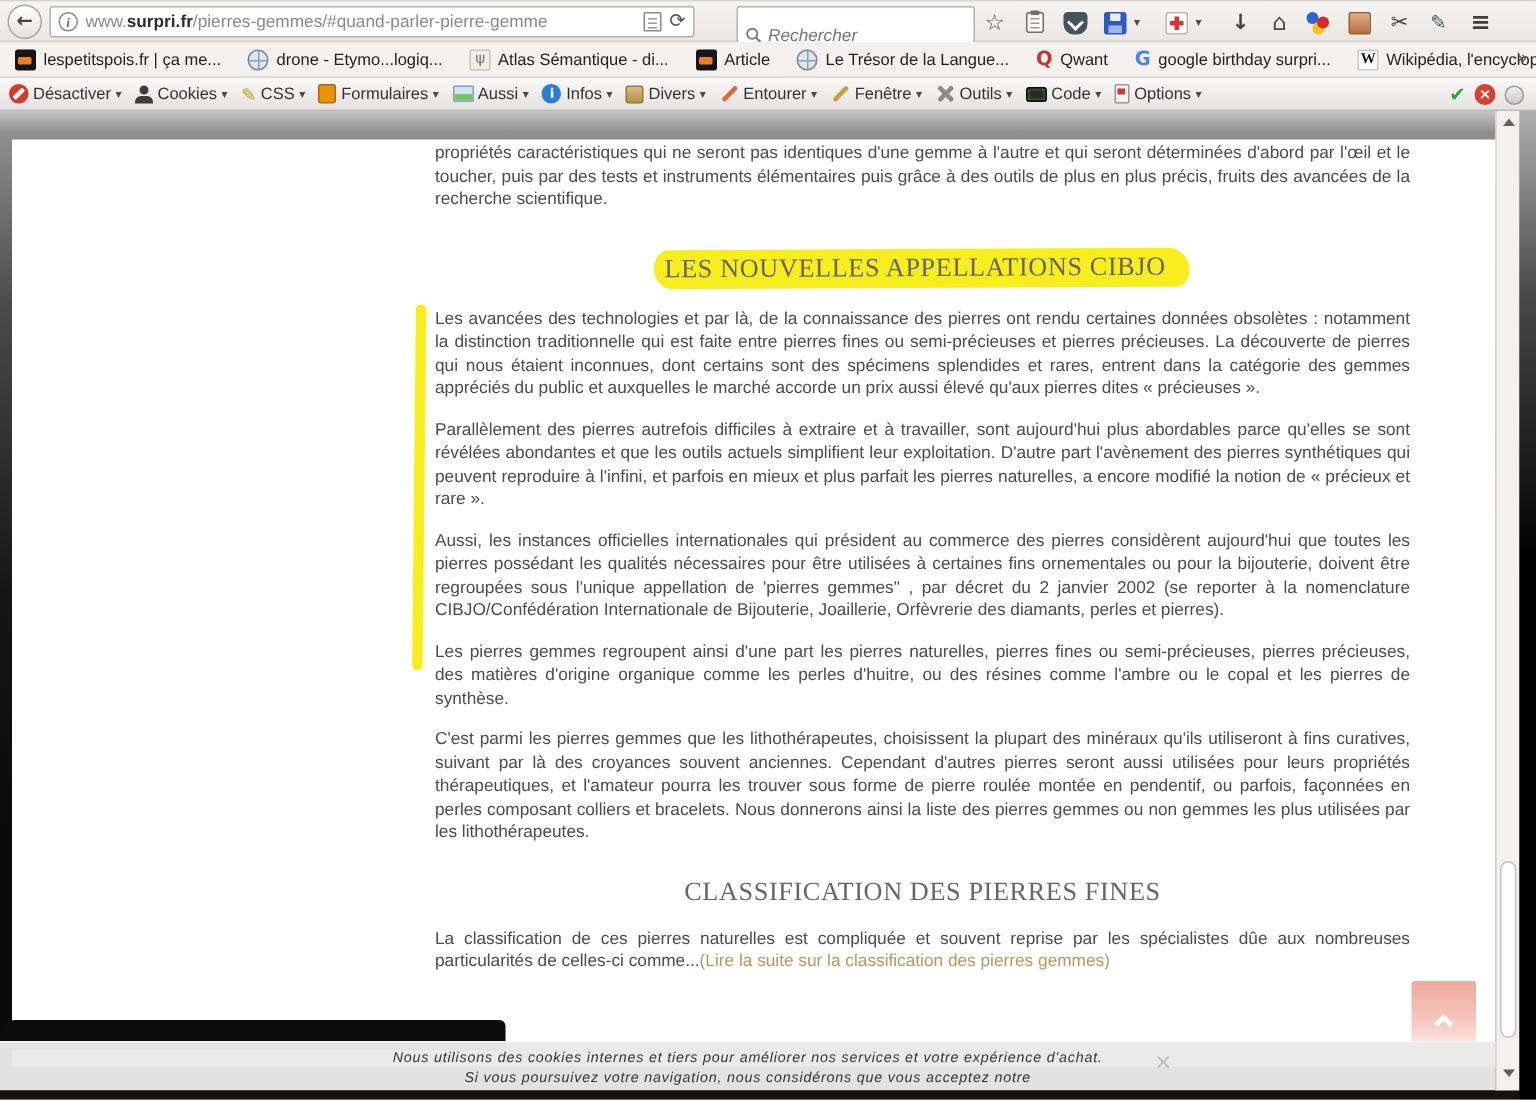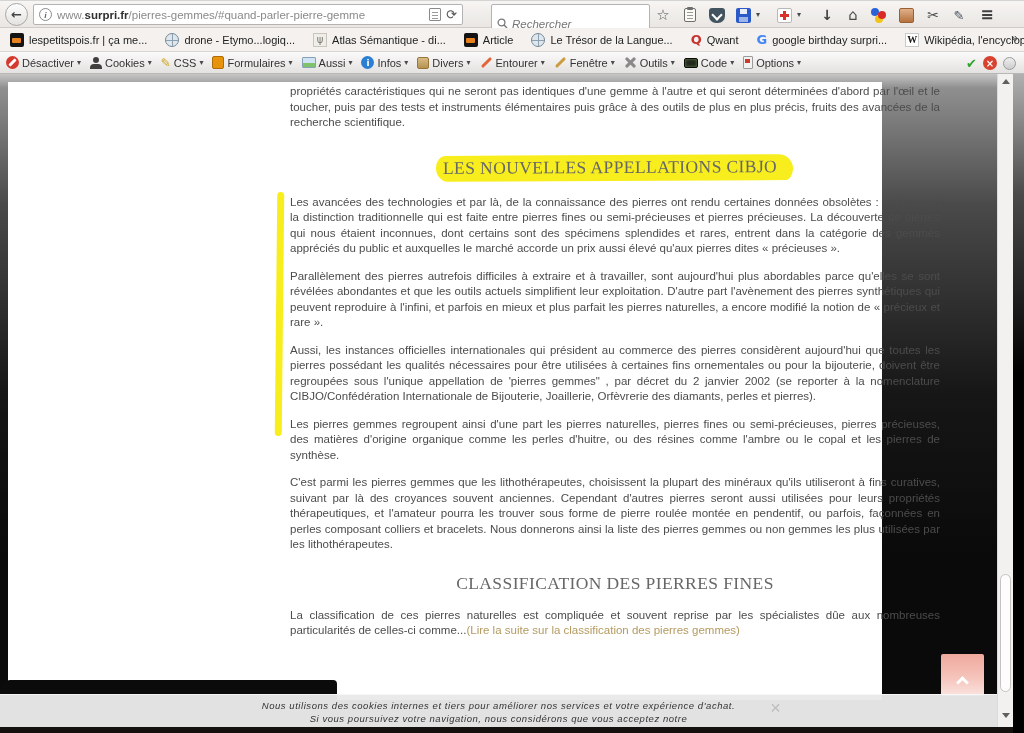--- a/index.html
+++ b/index.html
@@ -98,21 +98,21 @@
   .d-options::after{content:"";position:absolute;left:1px;top:2px;width:5px;height:4px;background:#cc3a2e;}
   .dev-right{position:absolute;top:52px;height:22px;right:8px;display:flex;align-items:center;gap:6px;}
   .chk{color:#2fa32f;font:bold 13px "DejaVu Sans",sans-serif;}
   .xcircle{width:14px;height:14px;border-radius:50%;background:#d8402f;color:#fff;
            font:bold 10px "DejaVu Sans",sans-serif;display:flex;align-items:center;justify-content:center;}
   .gcircle{width:13px;height:13px;border-radius:50%;background:linear-gradient(#eee,#ccc);border:1px solid #9a9a9a;}
 
   
   #viewport{position:absolute;top:74px;left:0;width:1024px;height:659px;
             background:linear-gradient(180deg,#c6c6c6 0px,#8f8f8f 14px,#4a4a4a 130px,#161616 320px,#0a0a0a 480px);}
-  #content-panel{position:absolute;left:8px;top:8px;width:874px;height:618px;background:#fff;}
+  #content-panel{position:absolute;left:8px;top:19px;width:989px;height:618px;background:#fff;}
   #page-text{position:absolute;left:282px;top:2px;width:650px;}
   .body-p{font-size:11.5px;line-height:15.5px;color:#4c4c4c;text-align:justify;margin-bottom:12px;}
   .sec-title{font-family:"Liberation Serif",serif;font-weight:400;font-size:17.5px;color:#676767;
              letter-spacing:.4px;text-align:center;margin:20px 0 14px;}
   #title-1{margin-top:24px;}
   .hl{background:#f8ee1e;padding:2px 16px 3px 7px;border-radius:12px 18px 10px 16px / 60% 70% 55% 65%;
       display:inline-block;transform:rotate(-.3deg);}
   #marker-line{position:absolute;left:268px;top:110px;width:7px;height:244px;background:#f8ee1e;
                border-radius:5px;transform:rotate(.6deg);}
   .read-more{color:#b49a5f;text-decoration:none;}

